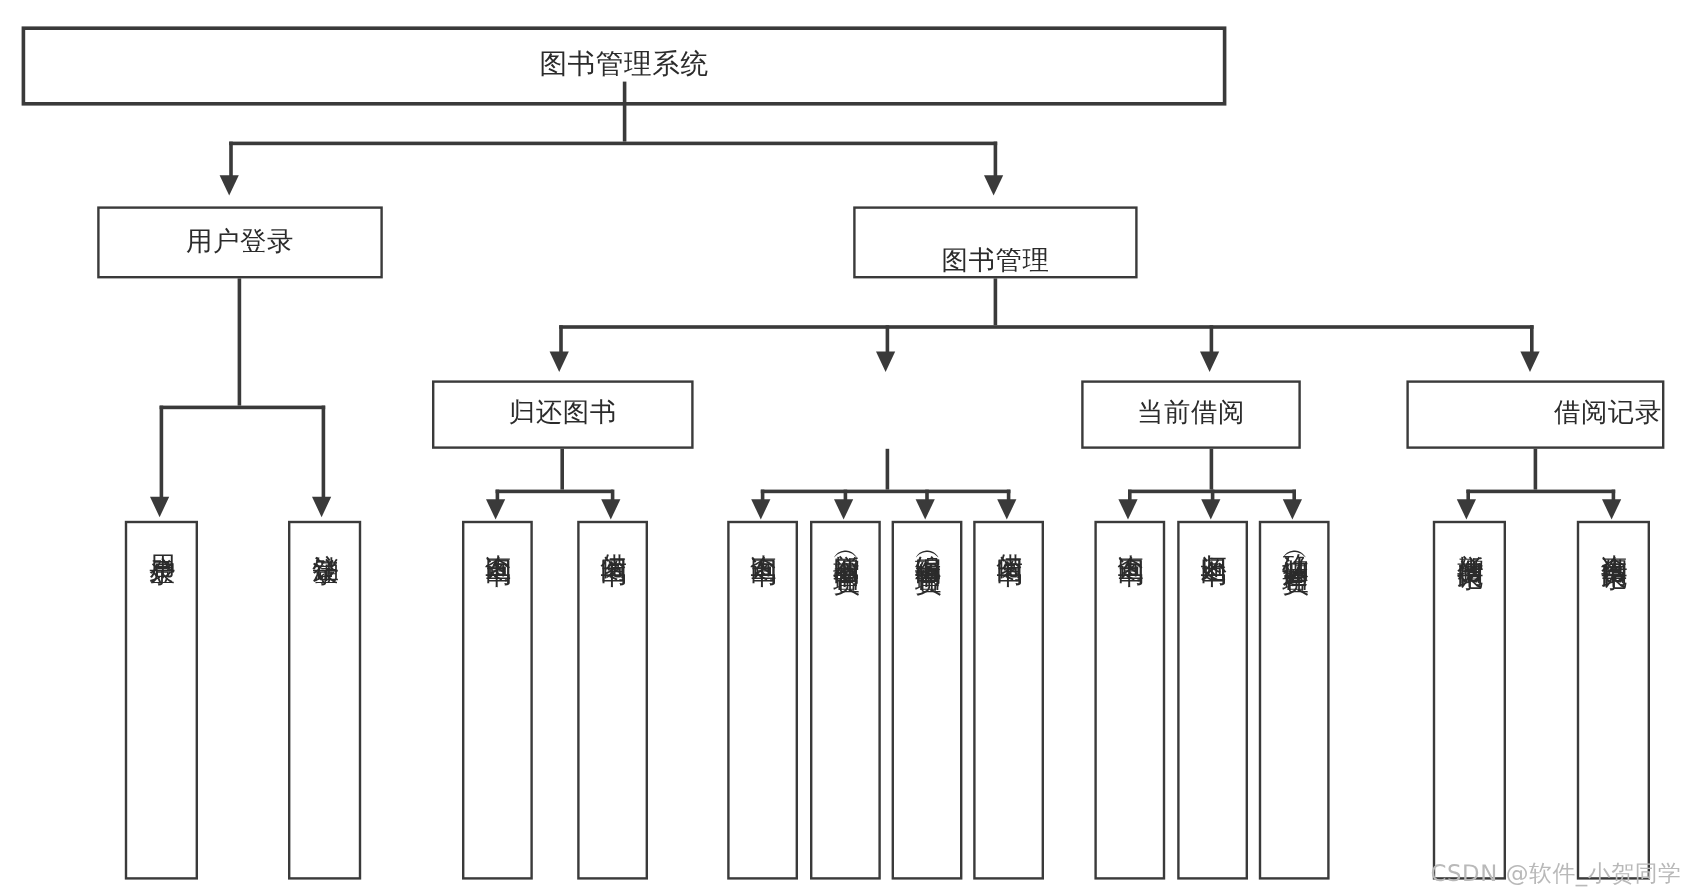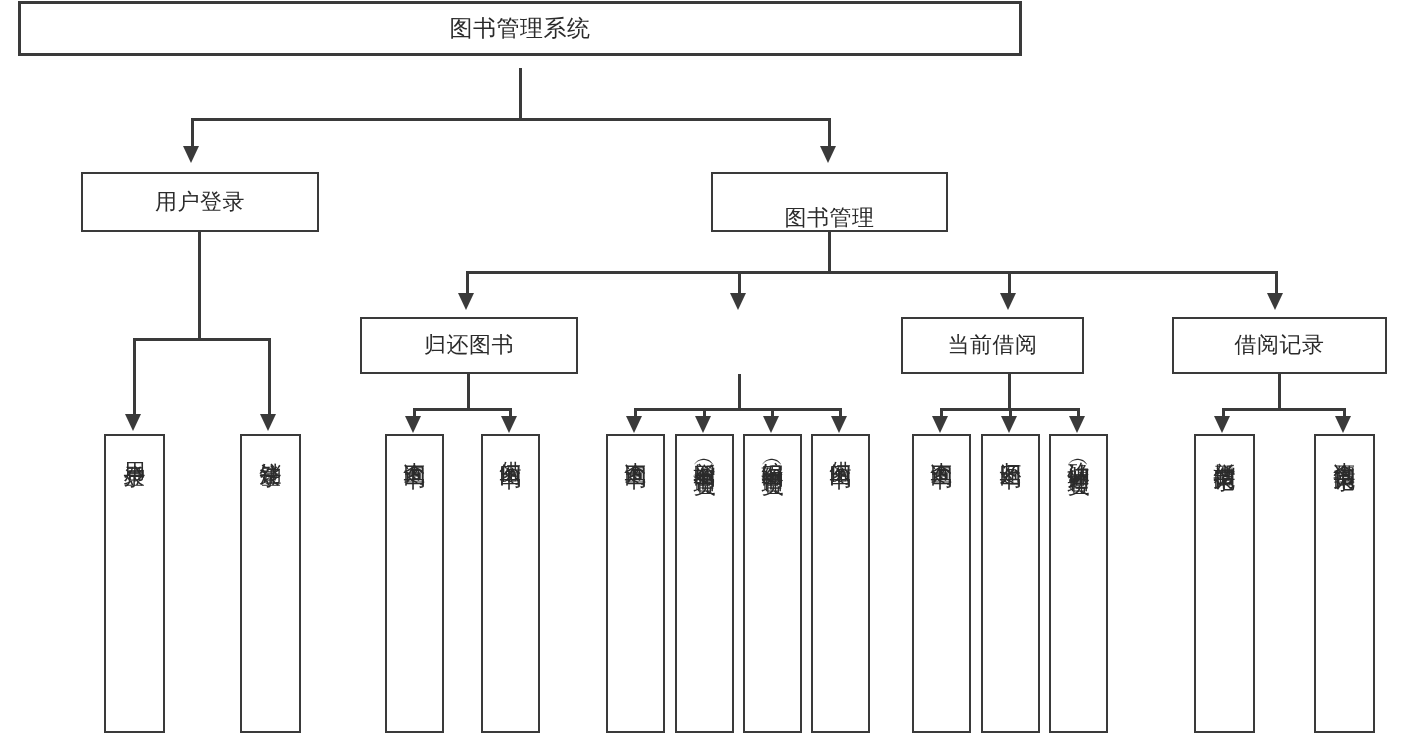--- a/index.html
+++ b/index.html
@@ -85,21 +85,21 @@
     white-space: nowrap;
     letter-spacing: 0.5px;
     font-family: "DejaVu Sans", "Liberation Sans", sans-serif;
   }
 </style>
 </head>
 <body>
 
 <div id="canvas">
 
-  <div class="node root" style="left:18px; top:1px; width:1004px; height:55px;align-items:center;">
+  <div class="node root" style="left:18px; top:22px; width:1004px; height:66px;align-items:center;">
     <span class="h-label">图书管理系统</span>
   </div>
 
   <div class="vline" style="left:519px; top:68px; height:50px;"></div>
 
   <div class="hline" style="left:191px; top:118px; width:640px;"></div>
 
   <div class="vline" style="left:191px; top:118px; height:30px;"></div>
   <div class="arrow" style="left:183px; top:146px;"></div>
   <div class="vline" style="left:828px; top:118px; height:30px;"></div>
@@ -130,21 +130,21 @@
   <div class="arrow" style="left:1000px; top:293px;"></div>
   <div class="vline" style="left:1275px; top:271px; height:24px;"></div>
   <div class="arrow" style="left:1267px; top:293px;"></div>
 
   <div class="node" style="left:360px; top:317px; width:218px; height:57px;">
     <span class="h-label">归还图书</span>
   </div>
   <div class="node" style="left:901px; top:317px; width:183px; height:57px;">
     <span class="h-label">当前借阅</span>
   </div>
-  <div class="node" style="left:1172px; top:317px; width:215px; height:57px;">
+  <div class="node" style="left:1172px; top:317px; width:215px; height:57px;justify-content:flex-end;">
     <span class="h-label">借阅记录</span>
   </div>
 
   <div class="vline" style="left:467px; top:374px; height:34px;"></div>
   <div class="hline" style="left:413px; top:408px; width:98px;"></div>
   <div class="vline" style="left:413px; top:408px; height:10px;"></div>
   <div class="arrow" style="left:405px; top:416px;"></div>
   <div class="vline" style="left:509px; top:408px; height:10px;"></div>
   <div class="arrow" style="left:501px; top:416px;"></div>
 
@@ -212,14 +212,15 @@
     <span class="v-label">确认归还（管理员）</span>
   </div>
 
   <div class="node leaf" style="left:1194px; top:434px; width:61px; height:299px;">
     <span class="v-label">新增借阅记录</span>
   </div>
   <div class="node leaf" style="left:1314px; top:434px; width:61px; height:299px;">
     <span class="v-label">查询借阅记录</span>
   </div>
 
+  <div id="watermark" style="left:1192px; top:715px;">CSDN @软件_小贺同学</div>
 
 </div>
 
 </body></html>

